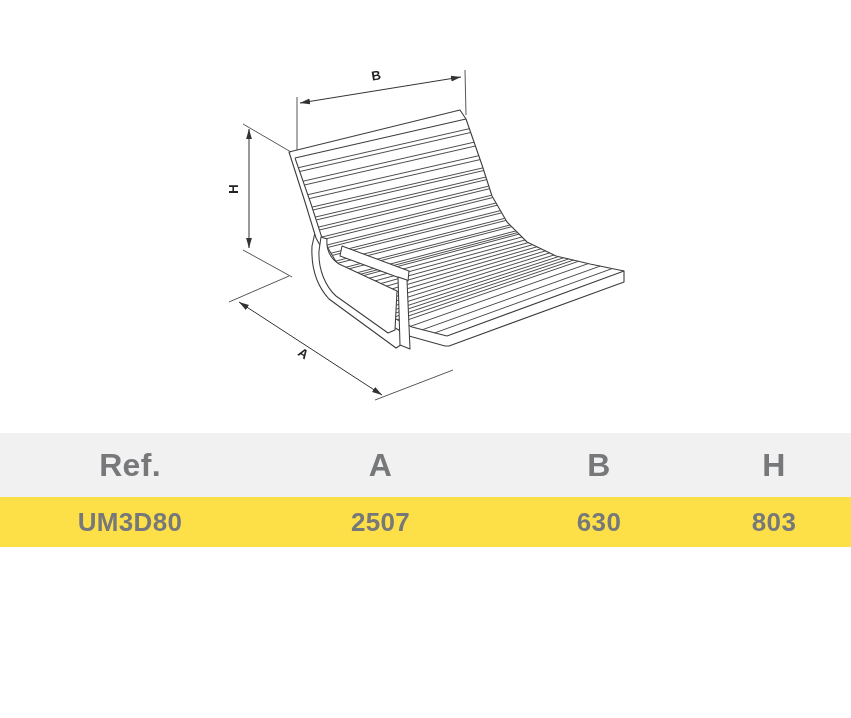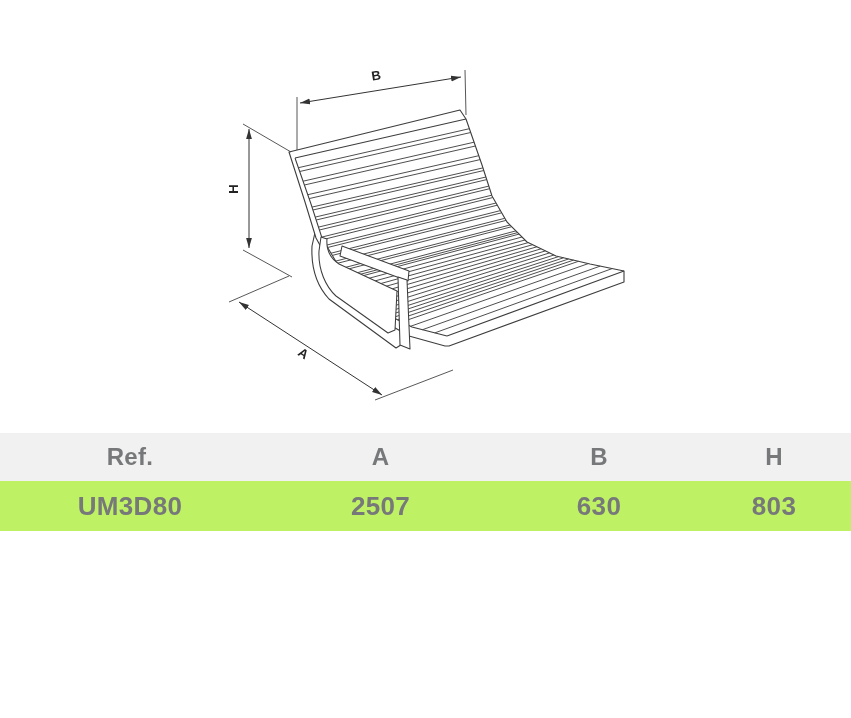--- a/index.html
+++ b/index.html
@@ -33,28 +33,28 @@
   }
   .spec-table th, .spec-table td {
     text-align: center;
     vertical-align: middle;
     font-weight: bold;
     color: #77787a;
     letter-spacing: 0.3px;
     padding: 0;
   }
   .spec-table thead th {
-    height: 48px;
-    font-size: 24px;
+    height: 64px;
+    font-size: 32px;
     background: #f1f1f2;
   }
   .spec-table tbody td {
     height: 50px;
     font-size: 26px;
-    background: #bef264;
+    background: #fde047;
   }
   .spec-table tbody tr:nth-child(even) td {
     background: #f1f1f2;
   }
 </style>
 </head>
 <body>
 
 <div class="page">
 

